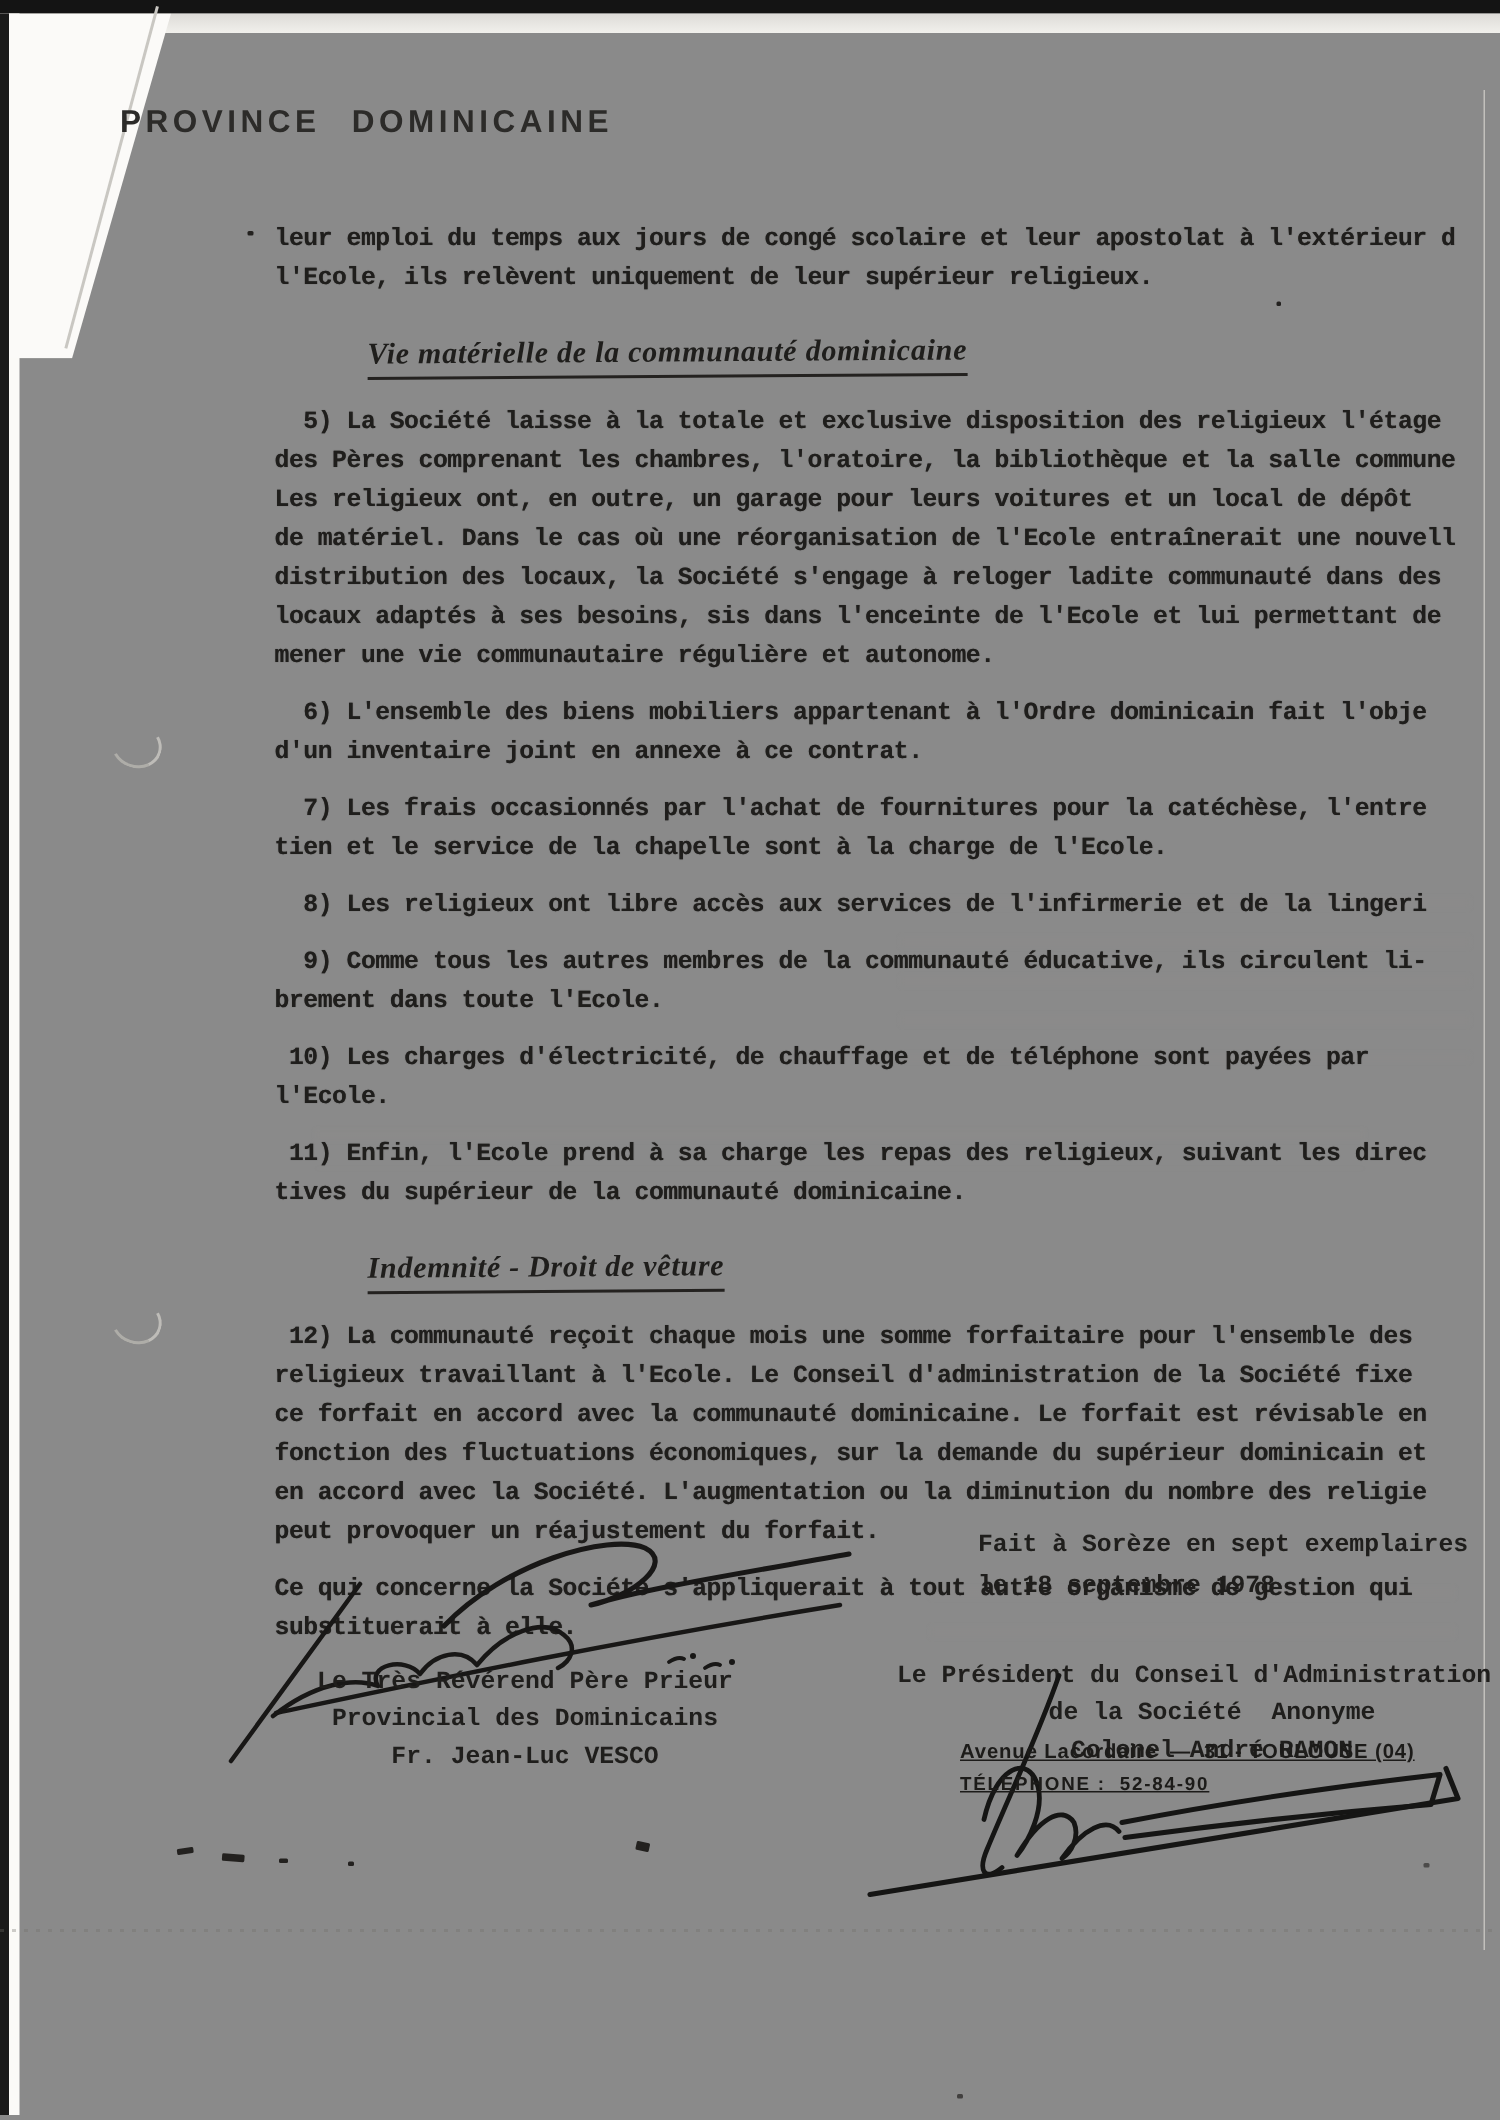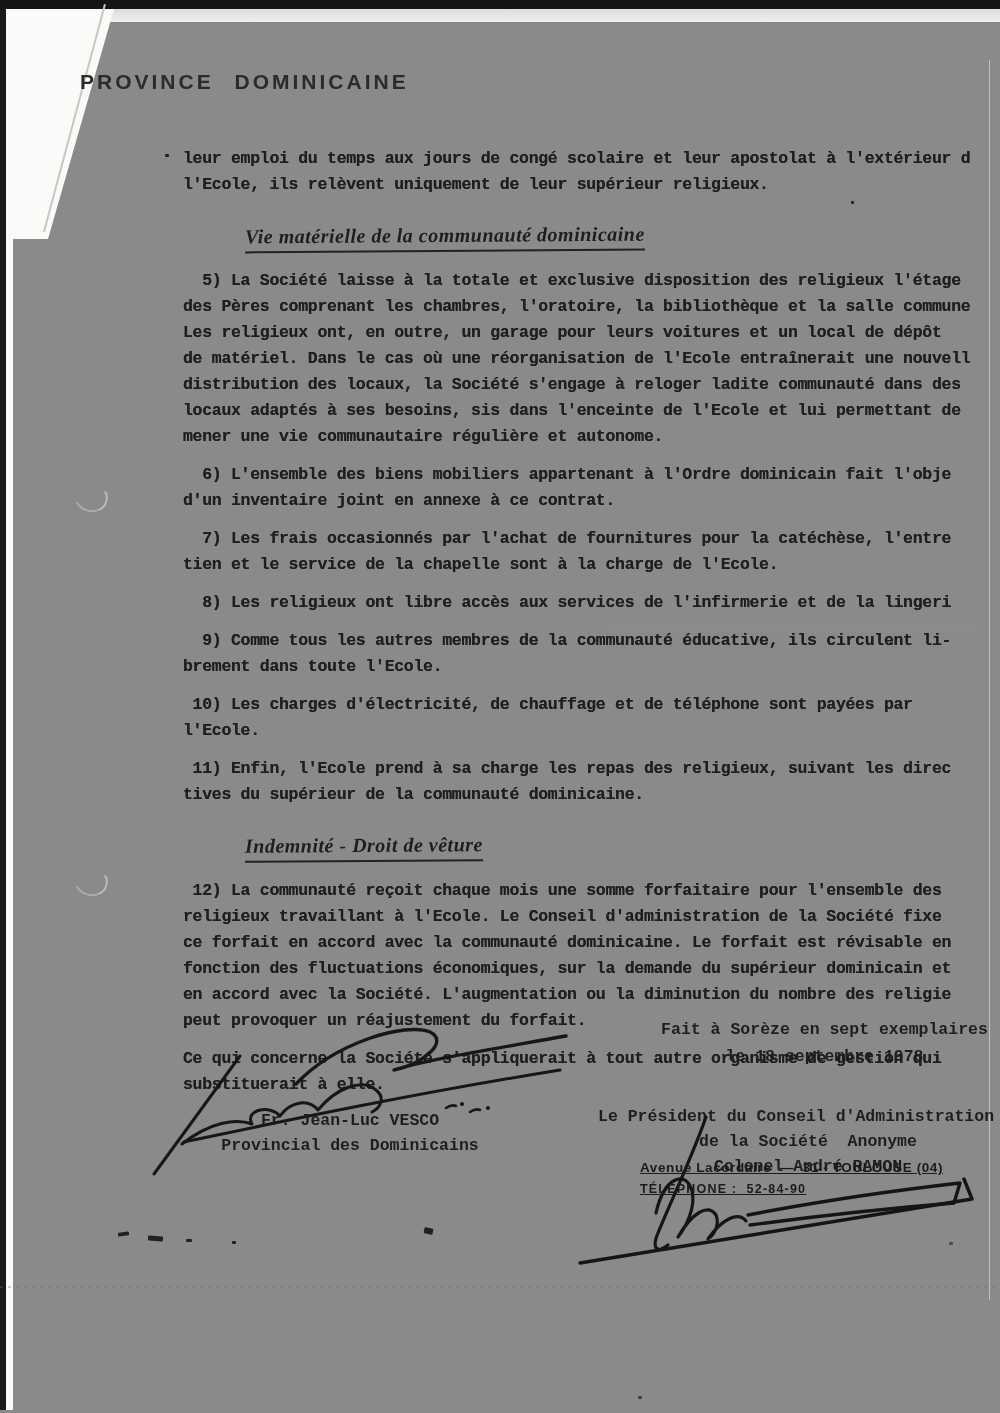--- a/index.html
+++ b/index.html
@@ -49,21 +49,21 @@
   .docbody{position:absolute;left:183px;top:146px;width:830px;}
   .para{margin:0 0 12px 0;}
   .para .line{white-space:pre;font-size:16.5px;line-height:26px;font-weight:700;
     letter-spacing:-.3px;text-shadow:0 0 .5px rgba(32,30,28,.75);}
   .heading{display:inline-block;margin:14px 0 16px 62px;
     font-family:"Liberation Serif","DejaVu Serif",serif;font-style:italic;font-weight:700;
     font-size:20px;letter-spacing:.5px;border-bottom:2px solid #242220;padding-bottom:3px;
     transform:rotate(-.4deg);}
   .heading-wrap{display:block;}
   
-  .dateline{position:absolute;left:652px;top:1016px;width:345px;text-align:center;}
+  .dateline{position:absolute;left:652px;top:1016px;width:345px;}
   .dateline div{white-space:pre;font-size:16.5px;line-height:27px;font-weight:700;}
   
   .sigblock{position:absolute;text-align:center;}
   .sigblock div{white-space:pre;font-size:16.5px;line-height:25px;font-weight:700;}
   .sig-left-text{left:185px;top:1108px;width:330px;}
   .sig-right-text{left:598px;top:1104px;width:420px;}
   .sig-right-text div:first-child{text-align:left;}
   
   .footer{position:absolute;left:640px;top:1160px;width:360px;text-align:left;
     font-family:"Liberation Sans","DejaVu Sans",sans-serif;color:#1c1b19;text-decoration:underline;}
@@ -175,22 +175,23 @@
       <path stroke-width="3.4" d="M156,72 C196,30 266,10 290,20 C310,30 282,52 254,58 C286,48 336,40 426,24"></path>
       <path stroke-width="3" d="M44,130 C130,112 260,84 420,58"></path>
       <path stroke-width="2.6" d="M306,96 q6,-4 10,-2"></path>
       <path stroke-width="2.6" d="M330,100 q6,-4 10,-2"></path>
       <circle cx="322" cy="92" r="2" fill="#181716" stroke="none"></circle>
       <circle cx="348" cy="96" r="2" fill="#181716" stroke="none"></circle>
     </g>
   </svg>
 
   <div class="sigblock sig-left-text">
+      <div class="line">Le Très Révérend Père Prieur</div>
+      <div class="line">Provincial des Dominicains</div>
       <div class="line">Fr. Jean-Luc VESCO</div>
-      <div class="line">Provincial des Dominicains</div>
     </div>
 
   <div class="sigblock sig-right-text">
       <div class="line">Le Président du Conseil d'Administration</div>
       <div class="line">de la Société  Anonyme</div>
       <div class="line">Colonel André RAMON</div>
     </div>
 
   <svg class="signature sig-right-svg" width="440" height="155" viewBox="0 0 440 155">
     <g fill="none" stroke="#151514" stroke-linecap="round" stroke-linejoin="round">

